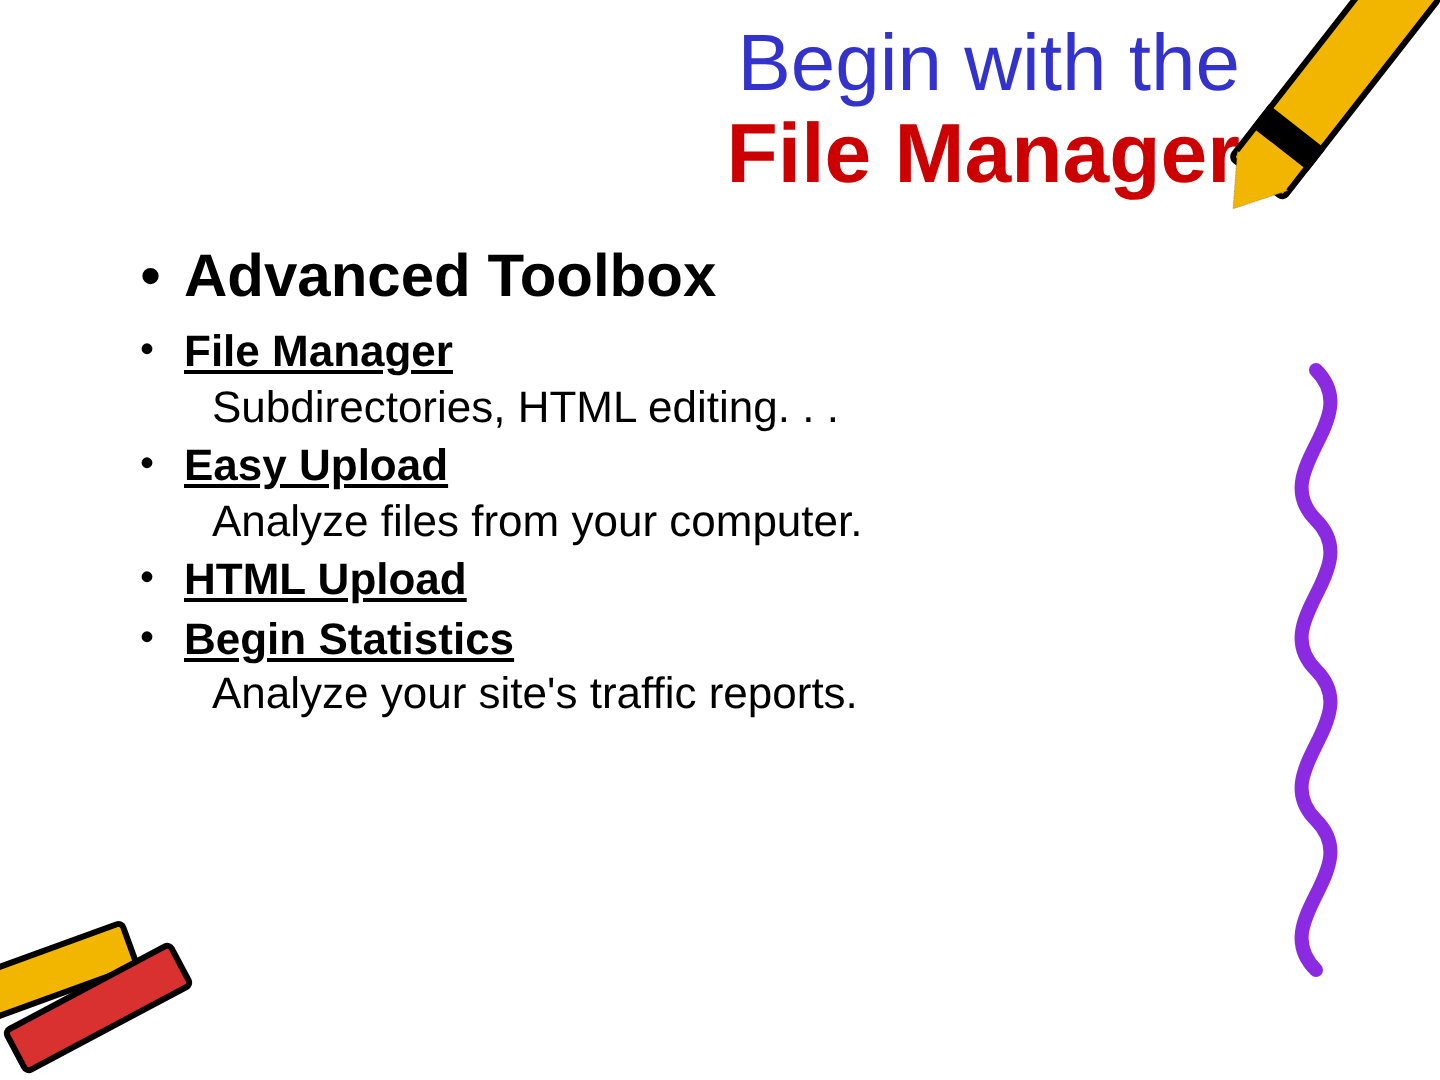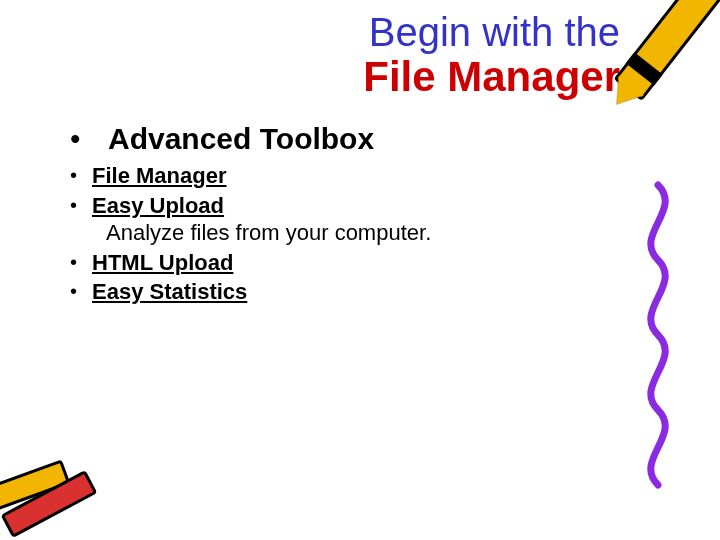--- a/index.html
+++ b/index.html
@@ -36,21 +36,21 @@
     line-height: 1.1;
   }
   .list {
     margin-top: 22px;
     padding-left: 10px;
   }
   .section-heading {
     font-size: 30px;
     color: #000;
     font-weight: bold;
-    margin-left: 16px;
+    margin-left: 0;
     margin-bottom: 4px;
   }
   .bullet-row {
     display: flex;
     align-items: flex-start;
     margin-bottom: 2px;
   }
   .bullet {
     width: 22px;
     flex-shrink: 0;
@@ -151,20 +151,21 @@
 
     <div class="bullet-row section-bullet">
       <div class="bullet">•</div>
       <div class="section-heading">Advanced Toolbox</div>
     </div>
 
     <div class="bullet-row">
       <div class="bullet">•</div>
       <div class="item-content">
         <span class="item-link">File Manager</span>
+        <div class="item-desc">Subdirectories, HTML editing. . .</div>
       </div>
     </div>
 
     <div class="bullet-row">
       <div class="bullet">•</div>
       <div class="item-content">
         <span class="item-link">Easy Upload</span>
         <div class="item-desc">Analyze files from your computer.</div>
       </div>
     </div>
@@ -172,21 +173,22 @@
     <div class="bullet-row">
       <div class="bullet">•</div>
       <div class="item-content">
         <span class="item-link">HTML Upload</span>
       </div>
     </div>
 
     <div class="bullet-row">
       <div class="bullet">•</div>
       <div class="item-content">
-        <span class="item-link">Easy Statistics</span>
+        <span class="item-link">Begin Statistics</span>
+        <div class="item-desc">Analyze your site's traffic reports.</div>
       </div>
     </div>
 
   </div>
 
   <div class="crayon-top">
     <div class="barrel"></div>
     <div class="band"></div>
     <div class="tip"></div>
   </div>

